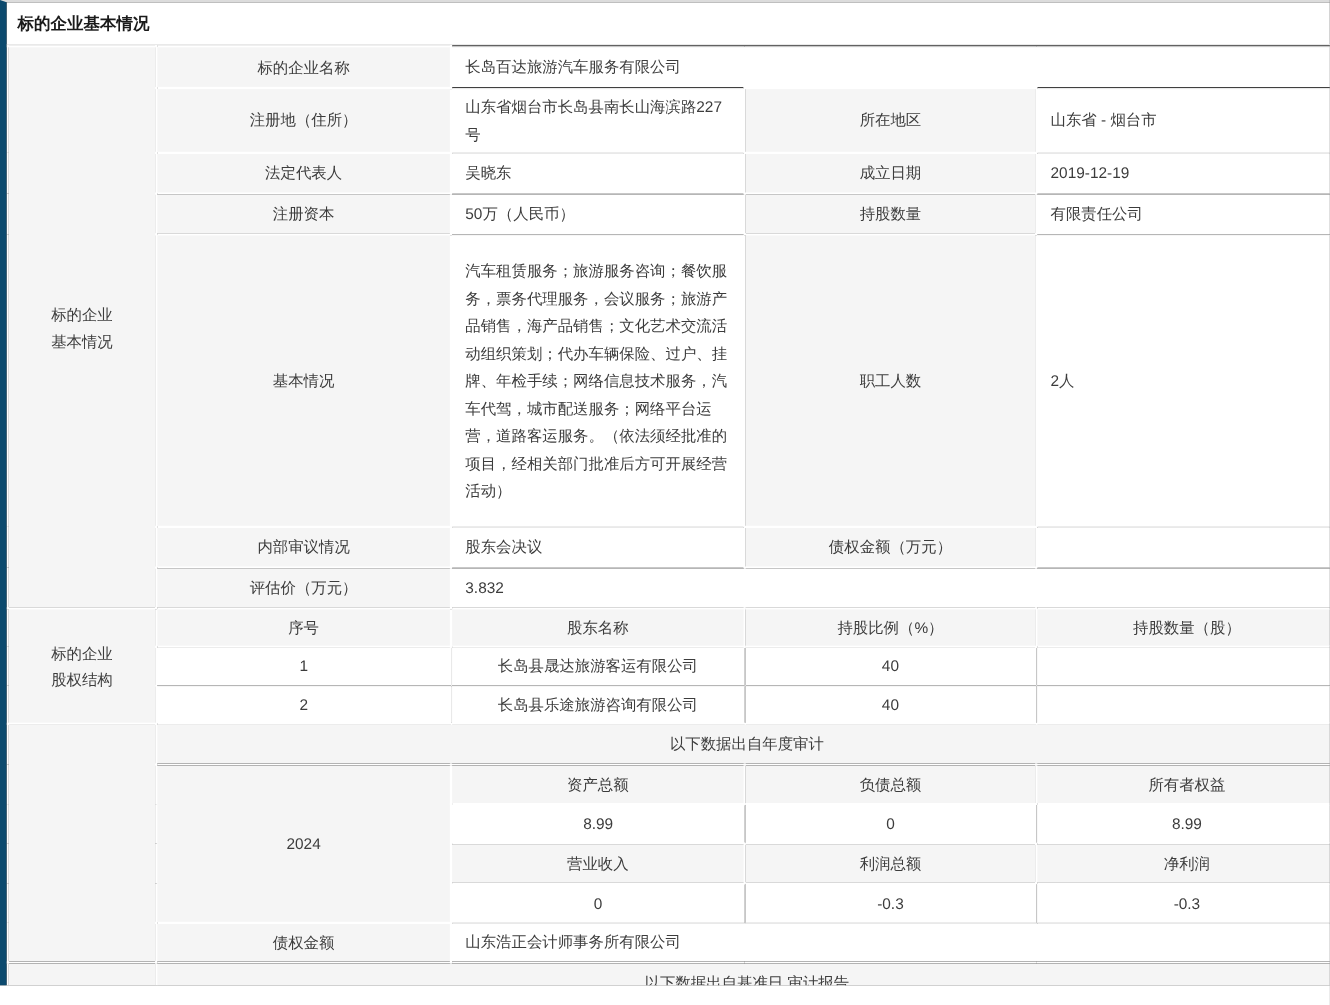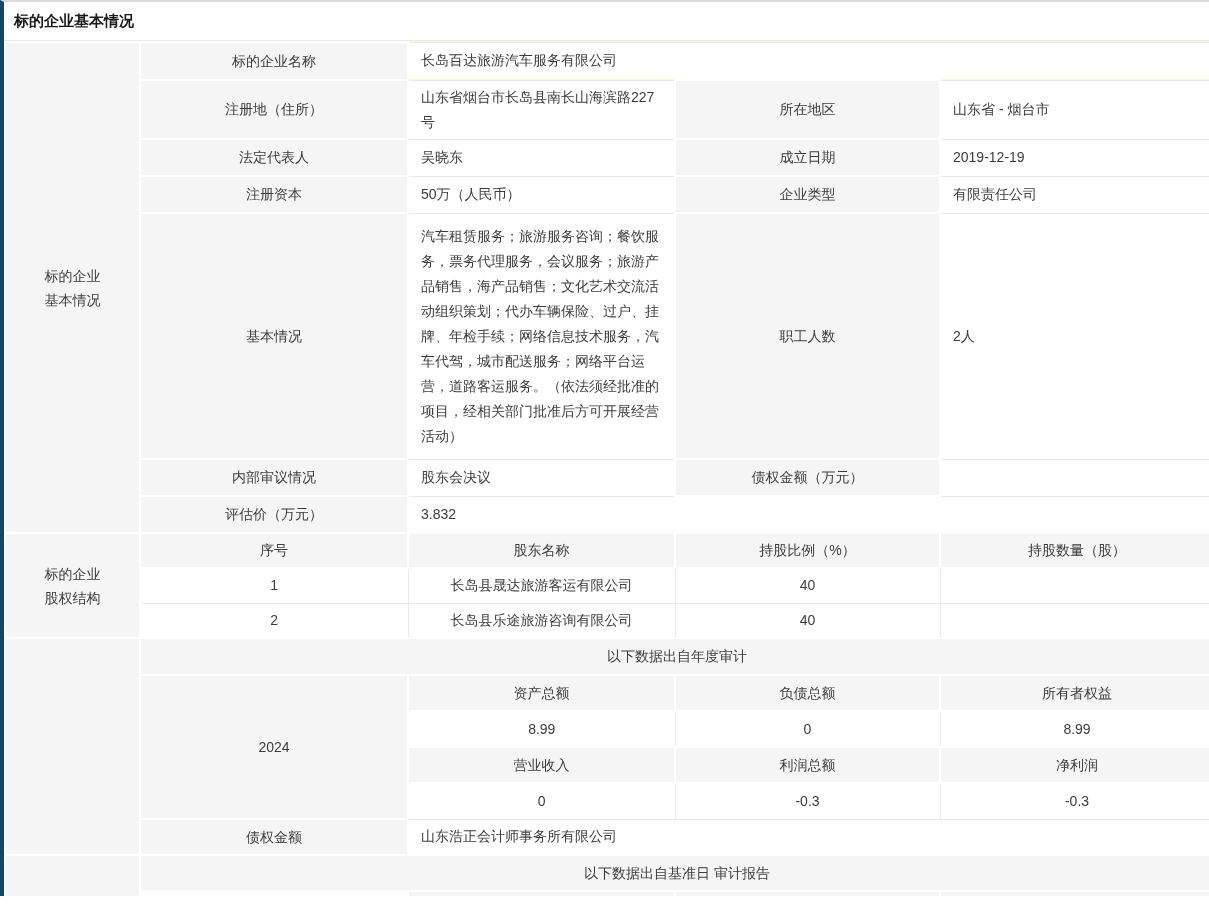--- a/index.html
+++ b/index.html
@@ -1,39 +1,39 @@
 <!DOCTYPE html>
 <html><head>
 <meta charset="utf-8">
 <style>
   * { margin:0; padding:0; box-sizing:border-box; }
   body { background:#fff; font-family:"Liberation Sans","DejaVu Sans",sans-serif; }
   .page {
-    width:1209px; height:896px; overflow:hidden; background:#fef9c3;
-    border-top:2px solid #dcdcdc; border-left:4px solid #0c4a6e;
+    width:1209px; height:896px; overflow:hidden; background:#404040;
+    border-top:2px solid #dcdcdc; border-left:6px solid #0c4a6e;
   }
   .title-bar {
     height:39px; display:flex; align-items:center; padding-left:10px;
     background:#fff; border-bottom:1px solid #e9e9e9;
   }
   .title-bar span { font-size:15px; font-weight:bold; color:#1a1a1a; }
   table {
     width:1209px; table-layout:fixed; border-collapse:collapse;
   }
   td {
     border:1px solid #e9e9e9; background:#fff;
     font-size:14px; color:#3c3c3c; text-align:center; vertical-align:middle;
     padding:0 12px; line-height:25px; overflow:hidden; word-break:break-all;
   }
   td.lbl {
     background:#f5f5f5; border:2px solid #ffffff;
   }
   td.val-left { text-align:left; }
   .two-line div { line-height:24px; }
-  .scope-cell { padding:10px 12px; }
+  .scope-cell { padding:20px 12px; }
 </style>
 </head>
 <body>
 
 <div class="page">
 
   <div class="title-bar">
     <span>标的企业基本情况</span>
   </div>
 
@@ -66,21 +66,21 @@
       <tr style="height:37px">
         <td class="lbl">法定代表人</td>
         <td class="val-left">吴晓东</td>
         <td class="lbl">成立日期</td>
         <td class="val-left">2019-12-19</td>
       </tr>
 
       <tr style="height:37px">
         <td class="lbl">注册资本</td>
         <td class="val-left">50万（人民币）</td>
-        <td class="lbl">企业类型</td>
+        <td class="lbl">持股数量</td>
         <td class="val-left">有限责任公司</td>
       </tr>
 
       <tr style="height:235px">
         <td class="lbl">基本情况</td>
         <td class="val-left scope-cell">汽车租赁服务；旅游服务咨询；餐饮服务，票务代理服务，会议服务；旅游产品销售，海产品销售；文化艺术交流活动组织策划；代办车辆保险、过户、挂牌、年检手续；网络信息技术服务，汽车代驾，城市配送服务；网络平台运营，道路客运服务。（依法须经批准的项目，经相关部门批准后方可开展经营活动）</td>
         <td class="lbl">职工人数</td>
         <td class="val-left">2人</td>
       </tr>
 

